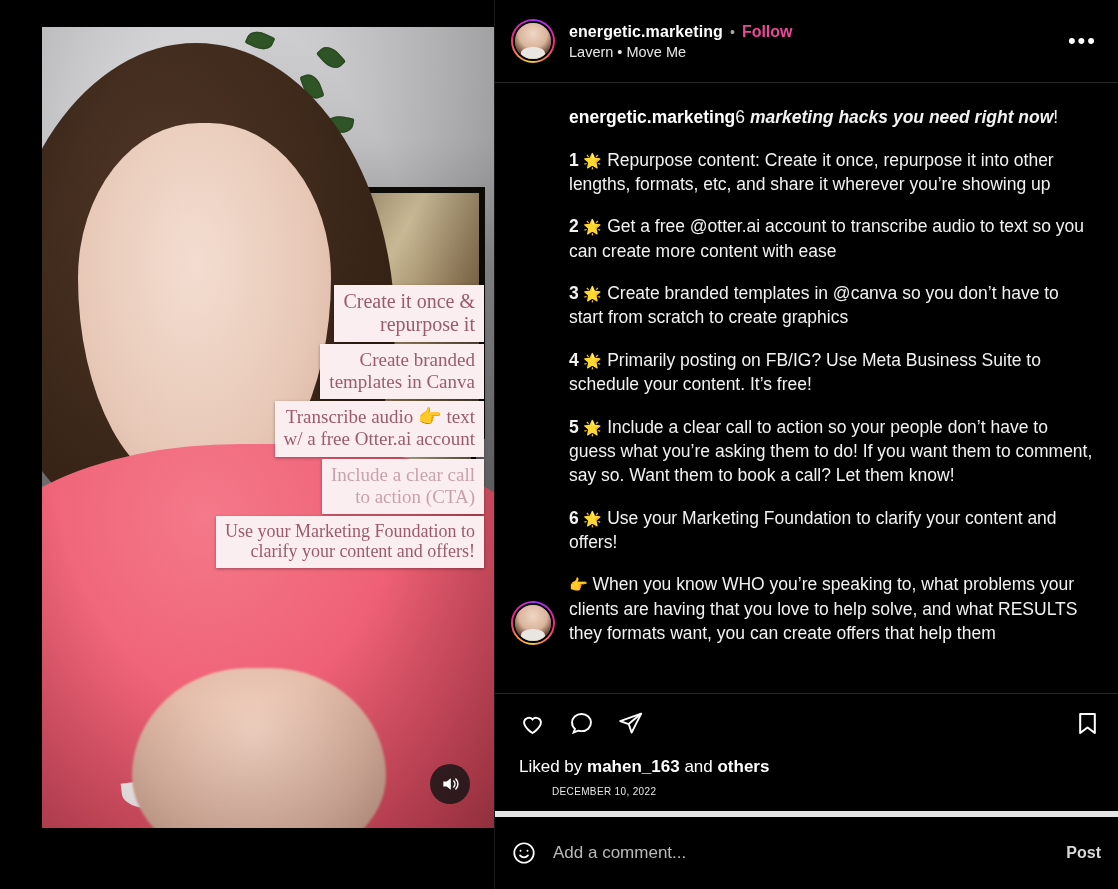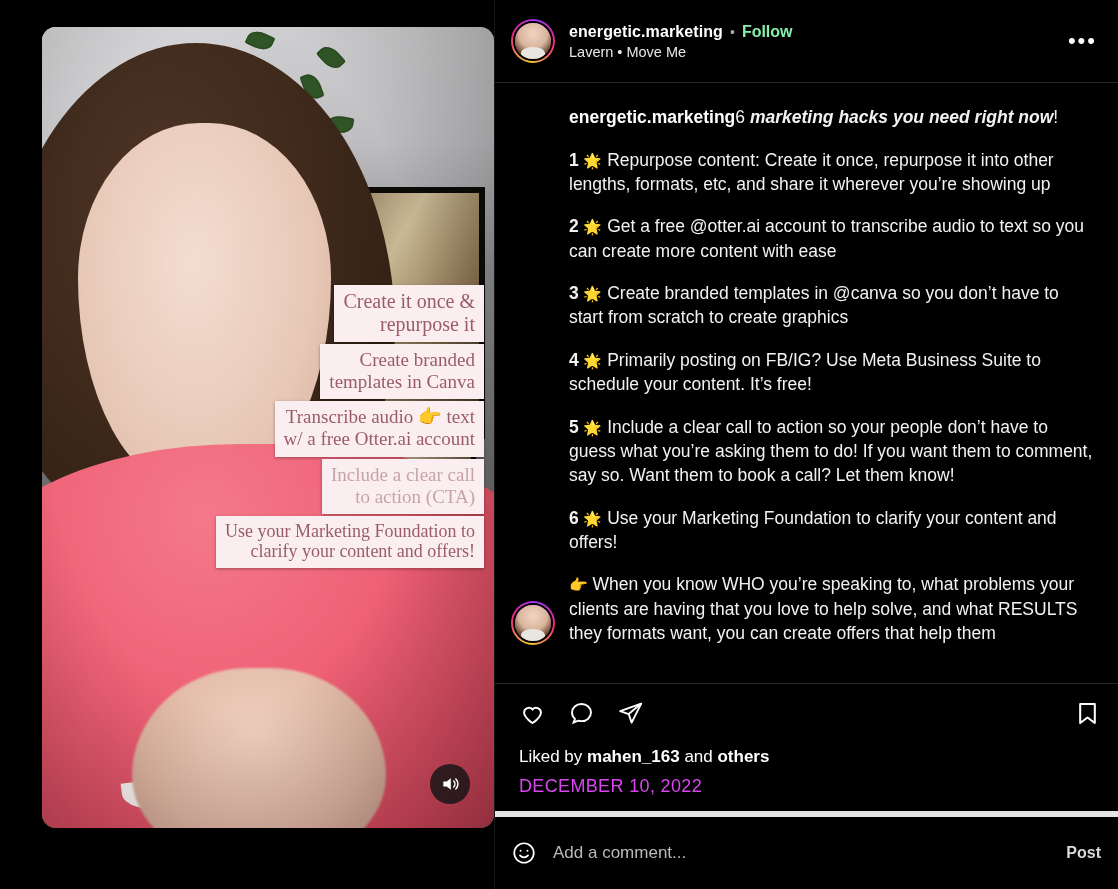--- a/index.html
+++ b/index.html
@@ -11,21 +11,21 @@
   }
   .post{display:flex;width:1118px;height:889px;background:#000;}
 
   
   .media{
     position:relative;width:494px;height:889px;background:#000;
     flex:0 0 494px;overflow:hidden;
   }
   .video-frame{
     position:absolute;left:42px;top:27px;width:452px;height:801px;
-    overflow:hidden;background:#3a3a3c;border-radius:14px;
+    overflow:hidden;background:#3a3a3c;
   }
   
   .scene{position:absolute;inset:0;background:
       linear-gradient(180deg,#cfcfd1 0%,#bfbfc2 14%,#8e8e90 30%,#6d6d70 55%,#5a5a5d 100%);}
   .wall-left{position:absolute;left:0;top:0;width:46%;height:40%;
       background:linear-gradient(160deg,#d8d8da,#b9b9bc);}
   .ivy{position:absolute;left:42%;top:-4%;width:34%;height:26%;}
   .leaf{position:absolute;width:26px;height:17px;border-radius:60% 10% 60% 10%;
       background:#2f5426;box-shadow:0 0 2px #16280f inset;}
   .picframe{position:absolute;right:2%;top:20%;width:40%;height:30%;
@@ -89,21 +89,21 @@
   }
   .ring>.av{width:100%;height:100%;border-radius:50%;border:2px solid #000;box-sizing:border-box;overflow:hidden;position:relative;}
   .av-img{position:absolute;inset:0;
       background:radial-gradient(circle at 50% 30%,#f0d6c4 0%,#d9b49c 46%,#6b4b38 72%,#3a2a1f 100%);}
   .av-img:after{content:"";position:absolute;left:18%;bottom:0;width:64%;height:34%;
       background:#e9e6e2;border-radius:50% 50% 0 0;}
   .hdr-txt{display:flex;flex-direction:column;gap:3px;min-width:0;}
   .hdr-l1{display:flex;align-items:center;gap:7px;}
   .uname{color:#fff;font-size:16px;font-weight:bold;letter-spacing:.1px;}
   .dot{color:#a8a8a8;font-size:14px;}
-  .follow{color:#86efac;font-size:16px;font-weight:bold;cursor:pointer;}
+  .follow{color:#ec4899;font-size:16px;font-weight:bold;cursor:pointer;}
   .hdr-l2{color:#e8e8e8;font-size:14.5px;}
   .more{margin-left:auto;color:#fff;font-size:22px;letter-spacing:2px;line-height:10px;cursor:pointer;
       padding:8px 4px;}
 
   .cap-area{
     flex:1 1 auto;overflow:hidden;position:relative;
     padding:22px 26px 0 16px;box-sizing:border-box;border-bottom:1px solid #262626;
   }
   .cap-row{display:flex;gap:14px;align-items:flex-end;}
   .cap-body{min-width:0;flex:1 1 auto;}
@@ -116,21 +116,21 @@
   .emo{font-size:15px;}
 
   .actions{
     flex:0 0 auto;padding:16px 18px 14px 24px;box-sizing:border-box;border-bottom:6px solid #e5e5e5;
   }
   .icons{display:flex;align-items:center;gap:22px;}
   .ibtn{cursor:pointer;display:flex;align-items:center;}
   .save{margin-left:auto;}
   .liked{color:#fff;font-size:17px;margin-top:20px;}
   .liked b{font-weight:bold;}
-  .date{color:#d946ef;font-size:18px;letter-spacing:.35px;margin-top:9px;}
+  .date{color:#e5e5e5;font-size:10px;letter-spacing:.35px;margin-top:9px;margin-left:33px;}
 
   .commentbar{
     flex:0 0 auto;height:72px;display:flex;align-items:center;gap:14px;
     padding:0 18px 0 16px;box-sizing:border-box;
   }
   .cinput{flex:1 1 auto;color:#b9b9b9;font-size:17px;background:transparent;border:0;outline:0;
       font-family:"Liberation Sans",sans-serif;}
   .cinput::placeholder{color:#b9b9b9;opacity:1;}
   .postbtn{color:#d9d9d9;font-size:16px;font-weight:bold;cursor:pointer;}
 </style>

